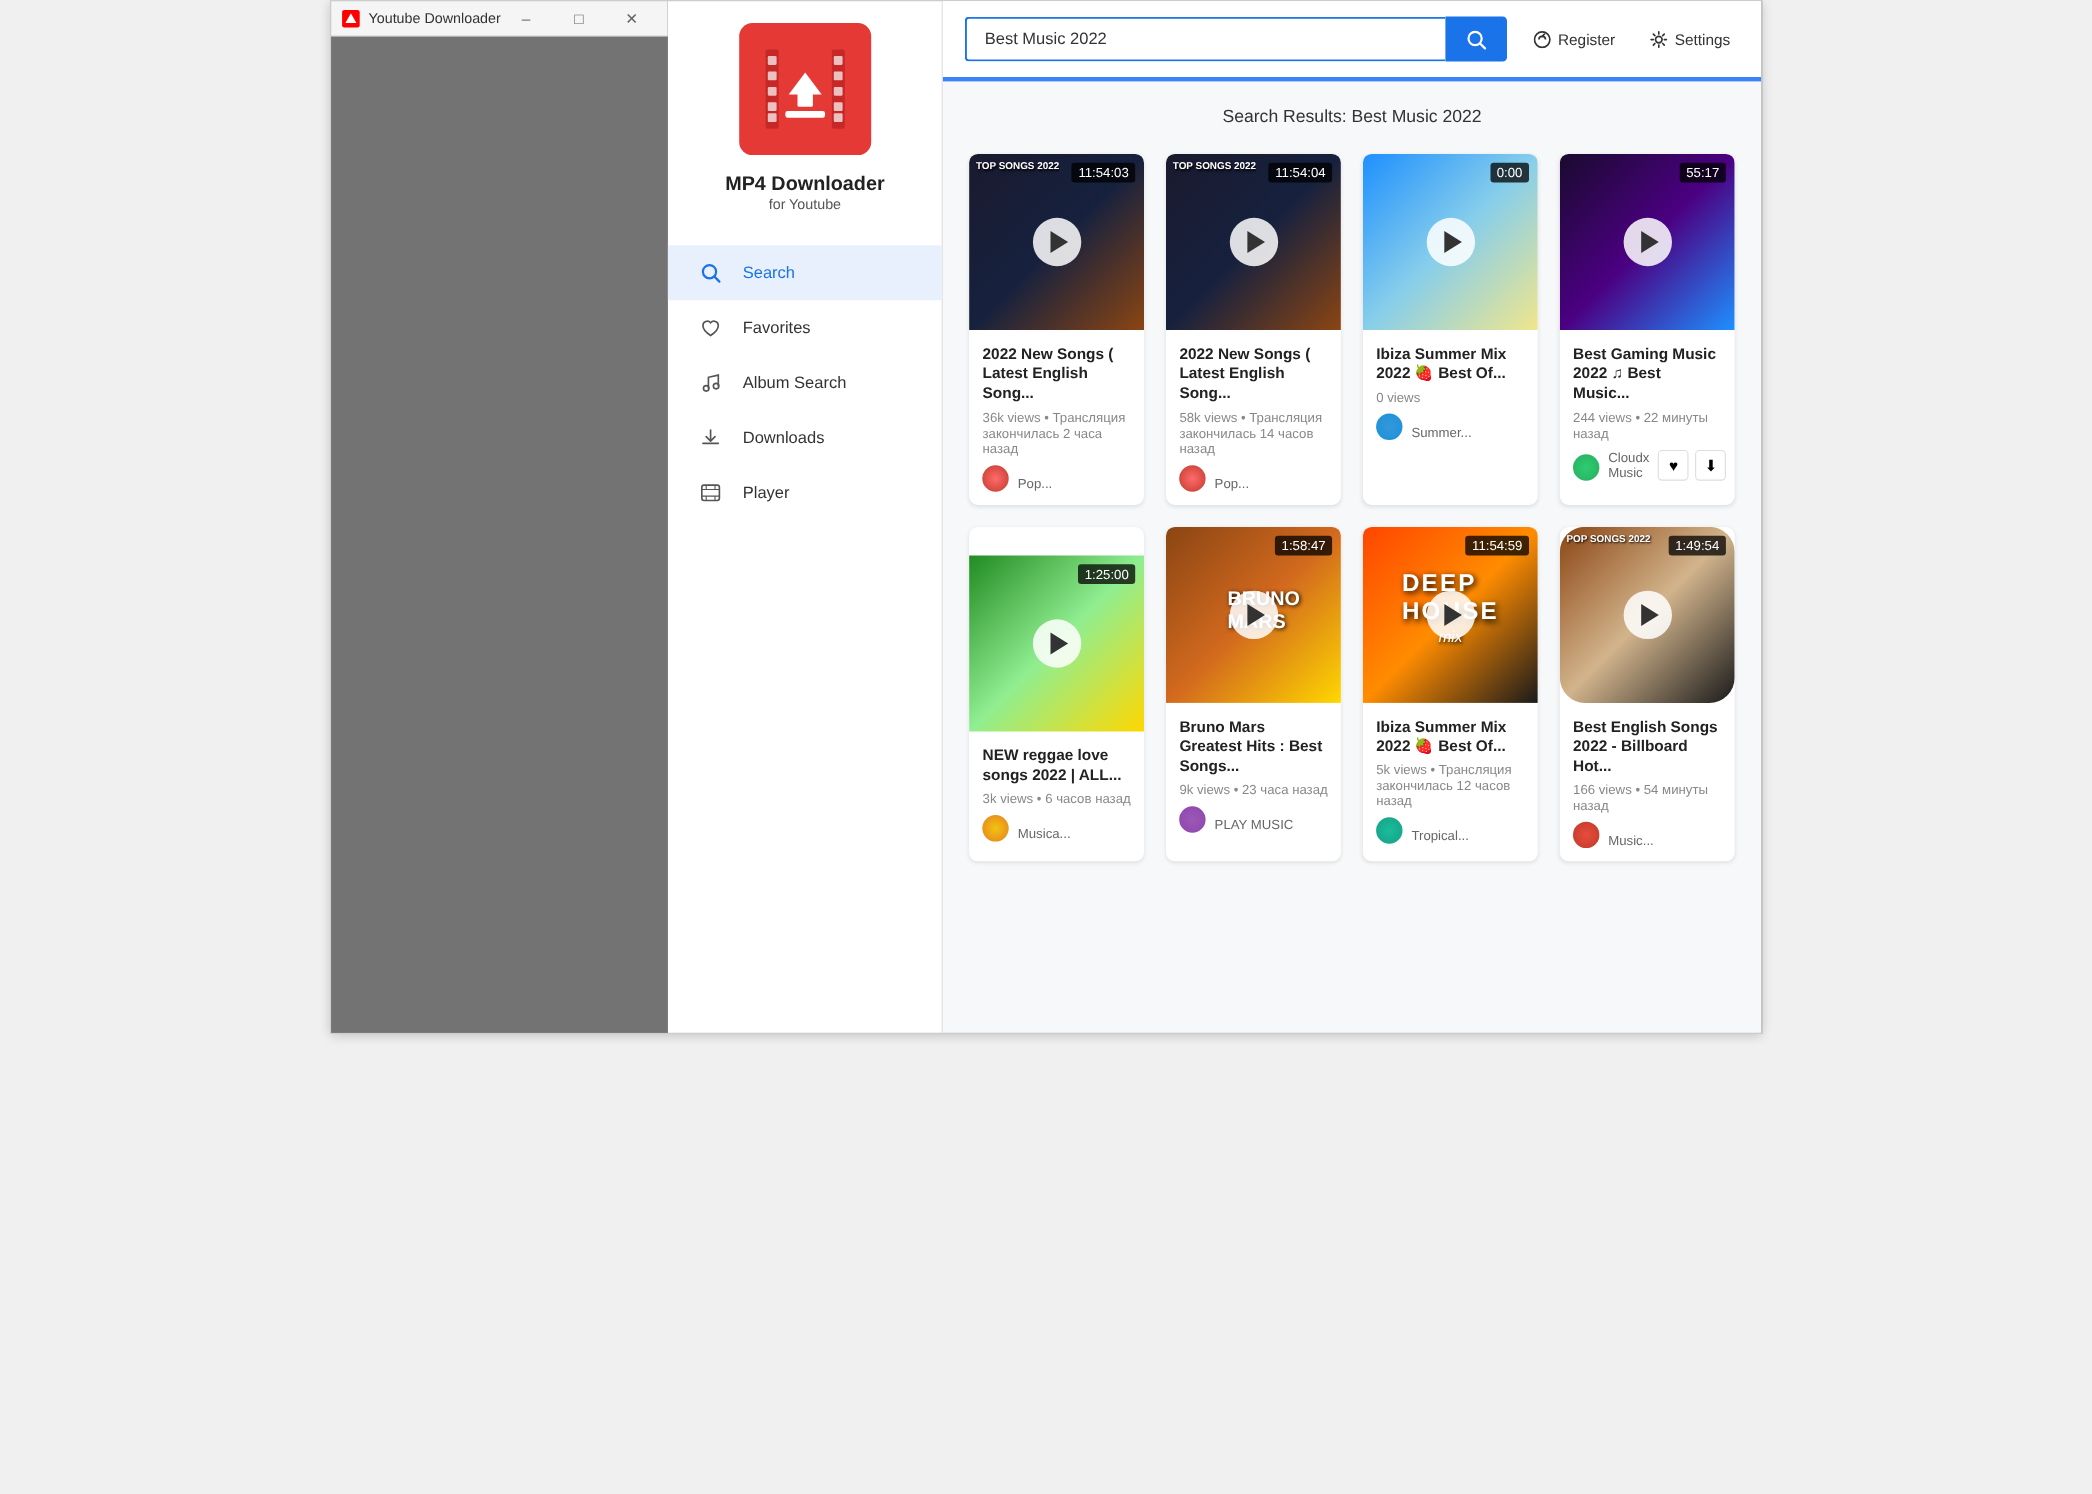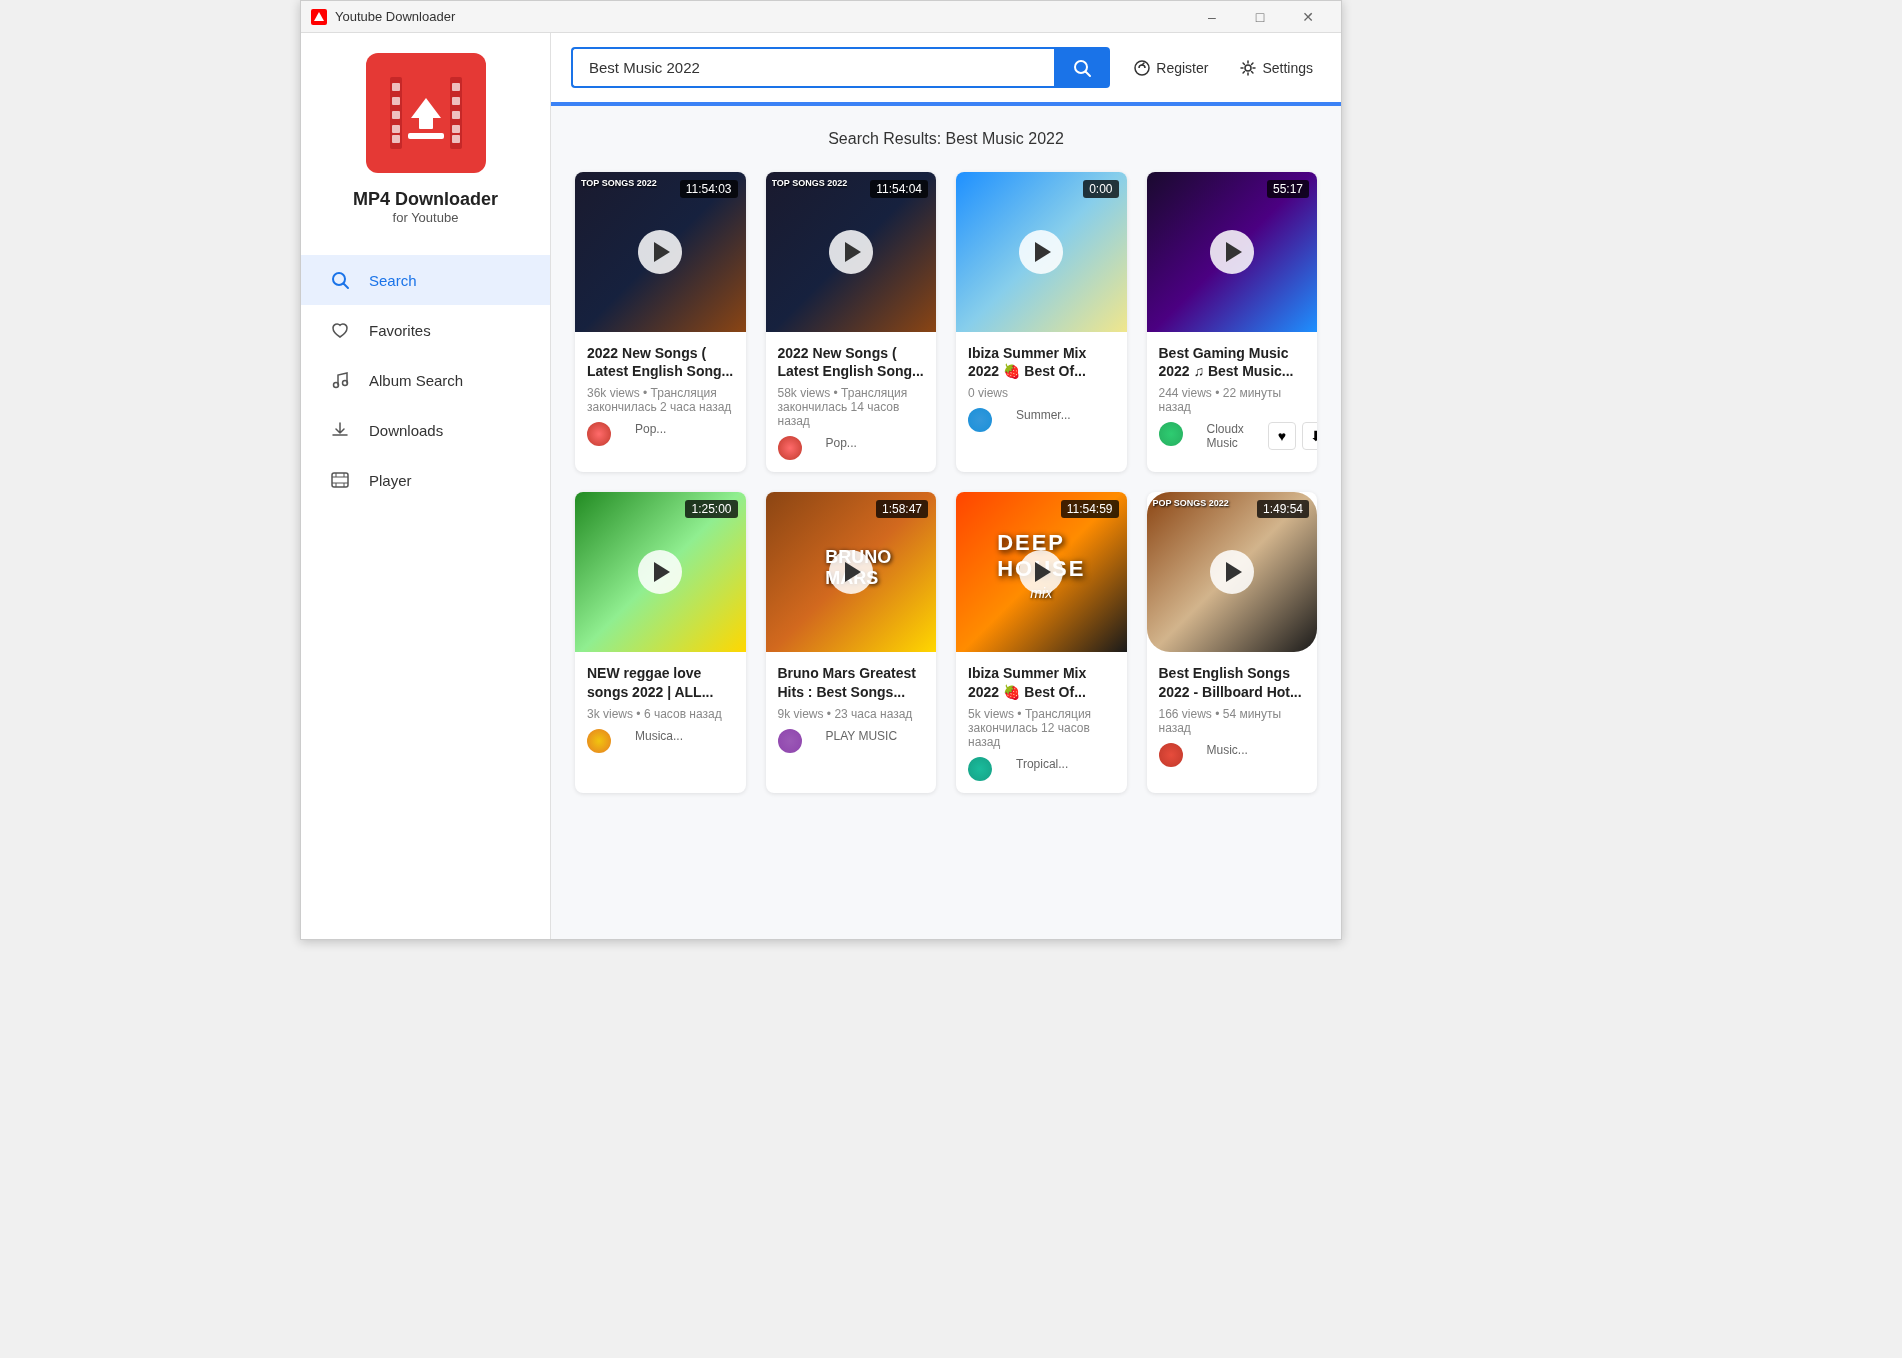--- a/index.html
+++ b/index.html
@@ -1,18 +1,18 @@
 <!DOCTYPE html>
 <html><head>
   <meta charset="utf-8">
   <style>
     * { box-sizing: border-box; margin: 0; padding: 0; }
     body { font-family: 'Segoe UI', Arial, sans-serif; background: #f0f0f0; width: 1902px; height: 1358px; overflow: hidden; }
     
-    .window { width: 1042px; height: 940px; background: #737373; border: 1px solid #ccc; box-shadow: 0 2px 10px rgba(0,0,0,0.2); position: absolute; top: 0; left: 300px; display: flex; flex-direction: column; }
+    .window { width: 1302px; height: 940px; background: #737373; border: 1px solid #ccc; box-shadow: 0 2px 10px rgba(0,0,0,0.2); position: absolute; top: 0; left: 300px; display: flex; flex-direction: row; }
     
     .titlebar { height: 32px; background: #f5f5f5; border-bottom: 1px solid #ddd; display: flex; align-items: center; padding: 0 10px; justify-content: space-between; flex-shrink: 0; }
     .titlebar-left { display: flex; align-items: center; gap: 8px; }
     .titlebar-icon { width: 16px; height: 16px; background: red; border-radius: 2px; display: flex; align-items: center; justify-content: center; }
     .titlebar-title { font-size: 13px; color: #333; }
     .titlebar-controls { display: flex; gap: 2px; }
     .titlebar-btn { width: 46px; height: 32px; border: none; background: transparent; cursor: pointer; font-size: 14px; color: #666; display: flex; align-items: center; justify-content: center; }
 
     .app-body { display: flex; flex: 1; overflow: hidden; }
     
@@ -42,32 +42,32 @@
     .grid { display: grid; grid-template-columns: repeat(4, 1fr); gap: 20px; }
     .card { background: #fff; border-radius: 8px; overflow: hidden; box-shadow: 0 1px 4px rgba(0,0,0,0.1); cursor: pointer; }
     .thumbnail { position: relative; width: 100%; height: 160px; background: #000; overflow: hidden; }
     .duration { position: absolute; top: 8px; right: 8px; background: rgba(0,0,0,0.75); color: #fff; font-size: 12px; padding: 2px 6px; border-radius: 3px; }
     .play-btn { position: absolute; top: 50%; left: 50%; transform: translate(-50%, -50%); width: 44px; height: 44px; background: rgba(255,255,255,0.85); border-radius: 50%; display: flex; align-items: center; justify-content: center; }
     .play-btn::after { content: ''; border-left: 16px solid #333; border-top: 10px solid transparent; border-bottom: 10px solid transparent; margin-left: 4px; }
     
     .card-info { padding: 12px; }
     .card-title { font-size: 14px; font-weight: 600; color: #222; line-height: 1.3; margin-bottom: 6px; }
     .card-meta { font-size: 12px; color: #888; margin-bottom: 8px; }
-    .card-channel { display: flex; align-items: flex-start; gap: 24px; }
+    .card-channel { display: flex; align-items: flex-end; gap: 8px; }
     .channel-icon { width: 24px; height: 24px; border-radius: 50%; flex-shrink: 0; }
     .channel-name { font-size: 12px; color: #666; flex: 1; }
     .card-actions { display: flex; gap: 6px; margin-left: auto; }
     .card-action-btn { width: 28px; height: 28px; border: 1px solid #ddd; background: #fff; border-radius: 4px; cursor: pointer; display: flex; align-items: center; justify-content: center; font-size: 14px; }
 
     
     .thumb-1 { background: linear-gradient(135deg, #1a1a2e, #16213e, #8B4513); }
     .thumb-2 { background: linear-gradient(135deg, #1a1a2e, #16213e, #8B4513); }
     .thumb-3 { background: linear-gradient(135deg, #1e90ff, #87ceeb, #f0e68c); }
     .thumb-4 { background: linear-gradient(135deg, #1a0a2e, #4b0082, #1e90ff); }
-    .thumb-5 { background: linear-gradient(135deg, #228B22, #90EE90, #ffd700); }
+    .thumb-5 { background: linear-gradient(135deg, #228B22, #90EE90, #ffd700); margin-top: 26px; }
     .thumb-6 { background: linear-gradient(135deg, #8B4513, #D2691E, #FFD700); }
     .thumb-7 { background: linear-gradient(135deg, #FF4500, #FF8C00, #1a1a1a); }
     .thumb-8 { background: linear-gradient(135deg, #8B4513, #D2B48C, #1a1a1a); border-radius: 23px; }
 
     .ch-icon-1 { background: radial-gradient(circle, #ff6b6b, #c0392b); }
     .ch-icon-2 { background: radial-gradient(circle, #ff6b6b, #c0392b); }
     .ch-icon-3 { background: radial-gradient(circle, #3498db, #1a90d9); }
     .ch-icon-4 { background: radial-gradient(circle, #2ecc71, #27ae60); }
     .ch-icon-5 { background: radial-gradient(circle, #f1c40f, #e67e22); }
     .ch-icon-6 { background: radial-gradient(circle, #9b59b6, #8e44ad); }

